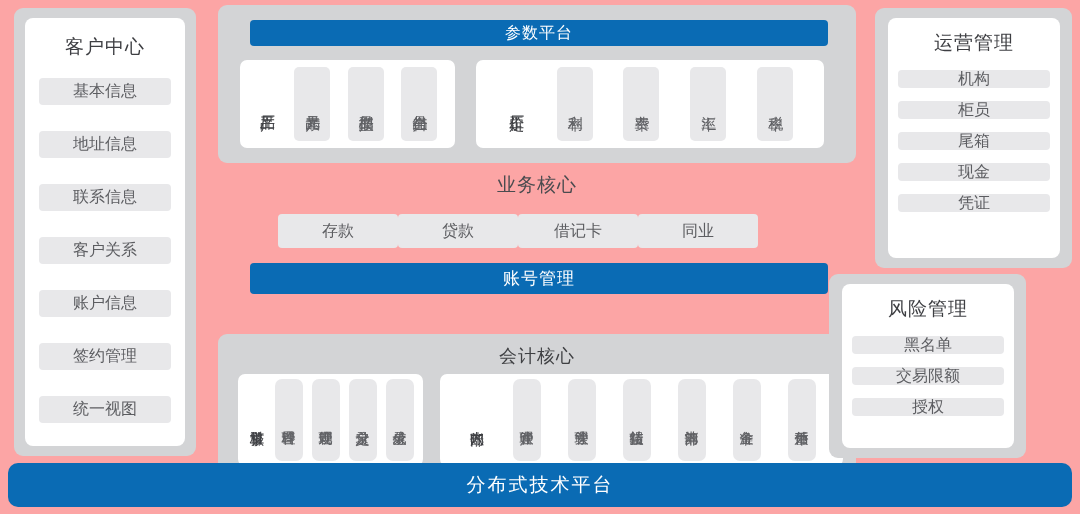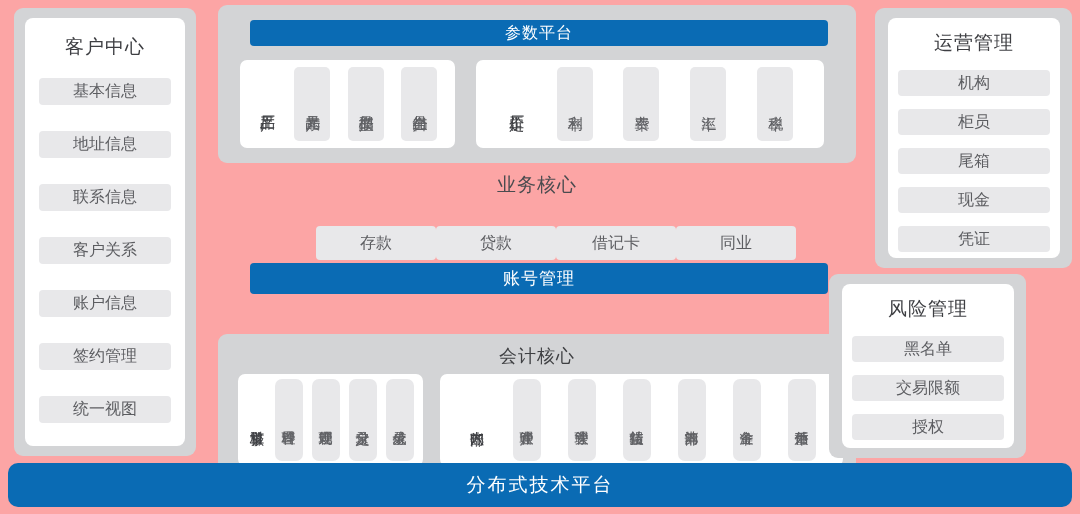--- a/index.html
+++ b/index.html
@@ -57,22 +57,22 @@
   }
   .vpill {
     background:#e8e8ea; color:#606165; border-radius:5px;
     width:36px; height:74px; font-size:15px;
     display:flex; align-items:center; justify-content:center;
   }
 
   .biz-section { position:absolute; left:218px; top:172px; width:638px; height:86px; }
   .biz-title { text-align:center; color:#4a4b4f; font-size:19px; letter-spacing:1px; }
   .biz-row {
-    margin-top:28px; padding-left:22px; padding-right:60px;
-    display:flex; justify-content:flex-end;font-family:Liberation Serif, serif;
+    margin-top:16px; padding-left:22px; padding-right:60px;
+    display:flex; justify-content:center;font-family:Liberation Serif, serif;
   }
   .biz-row .pill { width:120px; height:34px; }
 
   .account-bar { position:absolute; left:250px; top:263px; width:578px; height:31px; font-size:17px; letter-spacing:1px; }
 
   .acct-box { left:218px; top:334px; width:638px; height:138px; }
   .acct-title { text-align:center; color:#3f4043; font-size:18px; letter-spacing:1px; padding-top:10px; }
   .acct-row {
     position:absolute; left:20px; right:13px; top:40px; height:92px;
     display:flex; gap:17px;
@@ -84,21 +84,21 @@
   .acct-row .vlabel { font-size:14.5px; height:82px; }
 
   
   .ops-box  { left:875px; top:8px;   width:197px; height:260px; }
   .risk-box { left:829px; top:274px; width:197px; height:184px; }
   .right-inner {
     position:absolute; left:13px; right:12px; top:10px; bottom:10px;
     display:flex; flex-direction:column; align-items:center;
   }
   .right-inner .panel-title { margin-top:12px; margin-bottom:14px; }
-  .right-inner .pill { width:152px; height:26px; margin-bottom:13px; flex:none; }
+  .right-inner .pill { width:152px; height:18px; margin-bottom:13px; flex:none; }
 
   
   .bottom-bar {
     position:absolute; left:8px; right:8px; top:463px; height:44px;
     border-radius:10px; font-size:19px; letter-spacing:2px;
   }
 </style>
 </head>
 <body>
 

